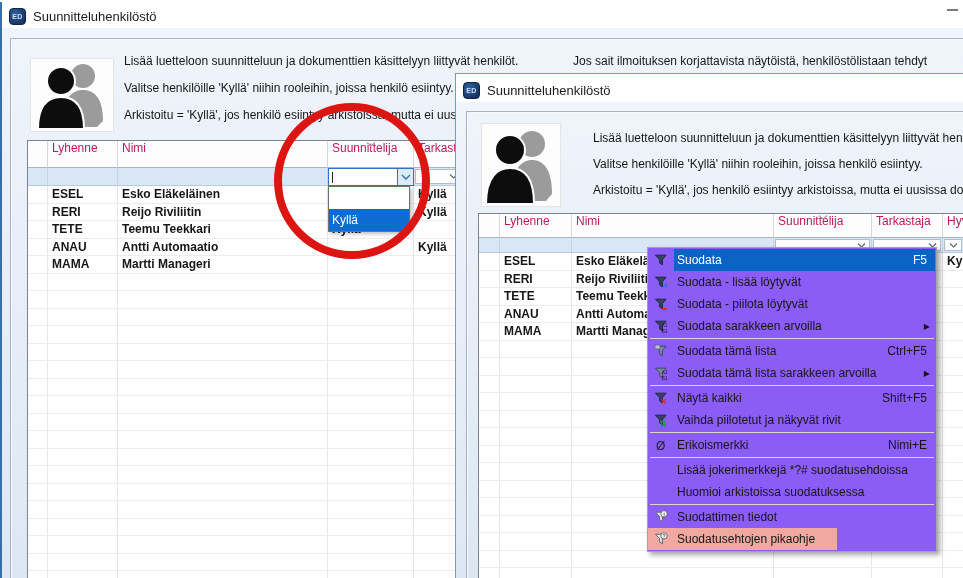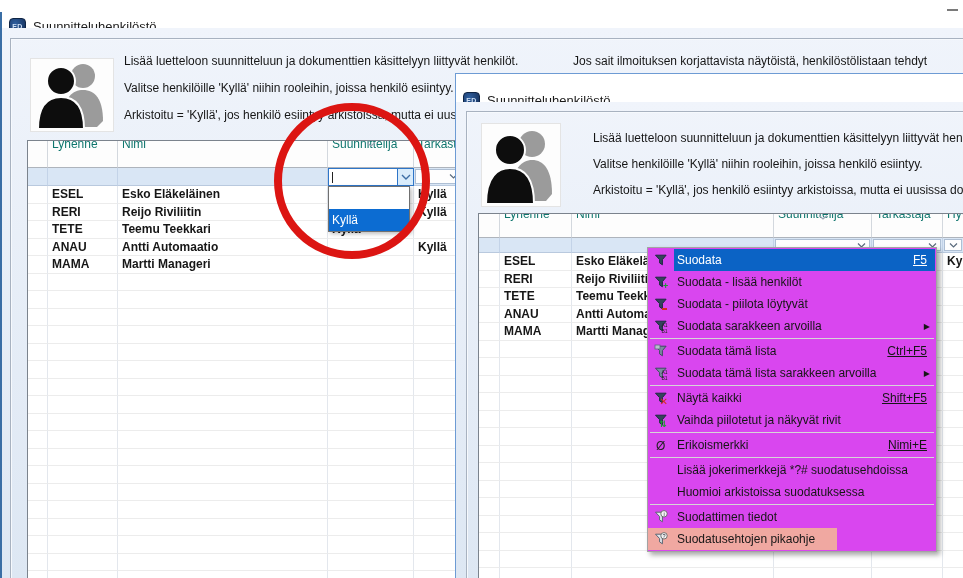--- a/index.html
+++ b/index.html
@@ -1,41 +1,41 @@
 <!DOCTYPE html>
 <html><head>
 <meta charset="utf-8">
 <style>
   * { margin:0; padding:0; box-sizing:border-box; }
   html,body { width:963px; height:578px; overflow:hidden; background:#fff;
               font-family:"Liberation Sans","DejaVu Sans",sans-serif; color:#161616; }
   .win { position:absolute; }
   
-  .titlebar { position:absolute; left:0; top:12px; right:0; height:28px; background:#ffffff;
+  .titlebar { position:absolute; left:0; top:2px; right:0; height:28px; background:#ffffff;
               display:flex; align-items:center; border-left:2px solid #3a6ea5; }
   .edicon { width:17px; height:17px; margin:0 7px 0 7px; border-radius:4px;
             background:radial-gradient(circle at 35% 30%, #2f5f9f, #17335f 80%);
             border:1px solid #0f2444; color:#cfe0f5; font-size:7px; font-weight:bold;
             display:flex; align-items:center; justify-content:center; letter-spacing:.5px; }
   .wtitle { font-size:13px; color:#1b1b1b; }
   .wcontent { position:absolute; left:0; top:28px; right:0; bottom:0;
               background:linear-gradient(#f0f4fb, #dde7f3); border-left:2px solid #3a6ea5; }
   .groupbox { position:absolute; border:1px solid #a8b2c0; box-shadow:inset 0 0 0 1px #f6f9fd; }
   .peopletile { position:absolute; background:#fdfdfd; border:1px solid #e4e4e4; }
   .infoline { position:absolute; font-size:12px; white-space:nowrap; }
   
   .table { position:absolute; background:#fff; border:1px solid #7b838d; overflow:hidden; }
   .trow { display:grid; }
   .t1 .trow { grid-template-columns:20px 70px 210px 86px 1fr; }
   .t2 .trow { grid-template-columns:21px 72px 202px 98px 71px 1fr; }
   .tc { overflow:hidden; white-space:nowrap; font-size:12px; padding-left:4px;
         border-right:1px solid #e3e7ed; display:flex; align-items:center; position:relative; }
   .thead { background:#fdfdfd; }
   .thead .tc { border-right:1px solid #d3d8de; border-bottom:1px solid #aeb4bc;
-               align-items:flex-end; padding-bottom:16px; color:#0f766e; }
+               align-items:flex-start; padding-bottom:3px; color:#be185d; }
   .t1 .thead { height:27px; } .t2 .thead { height:24px; }
   .tfilter { background:#d9e6f5; }
   .t1 .tfilter { height:18px; } .t2 .tfilter { height:15px; }
   .tfilter .tc { border-right:1px solid #c3d3e8; border-bottom:1px solid #b9c9de; padding:0; }
   .tdata { height:17.5px;font-weight:bold; }
   .tdata .tc { border-bottom:1px solid #ececec; }
   .sortglyph { position:absolute; top:1px; left:50%; transform:translateX(-50%); line-height:0; }
   .fcombo { position:absolute; inset:1px; background:#fefefe; border:1px solid #aebfd4; }
   .fcombo .chev { position:absolute; right:1px; top:0; bottom:0; width:13px;
                   display:flex; align-items:center; justify-content:center; }
@@ -48,26 +48,26 @@
                 display:flex; align-items:center; justify-content:center; }
   .droplist { position:absolute; left:300px; top:45px; width:82px; z-index:5;
               background:#fff; border:1px solid #707070; box-shadow:2px 2px 4px rgba(0,0,0,.25); }
   .dropopt { height:22px; font-size:12px; padding-left:3px; display:flex; align-items:center; }
   .dropopt.sel { background:#0c6cd2; color:#fff; }
   
   .redcircle { position:absolute; left:274px; top:103px; width:156px; height:156px;
                border:8px solid #dc1512; border-radius:50%; z-index:2; }
   
   .ctxmenu { position:absolute; left:647px; top:247px; width:290px; z-index:20;
-             background:#d946ef; border:1px solid #a3a3a3; padding:1px 0;
+             background:#8b5cf6; border:1px solid #a3a3a3; padding:1px 0;
              box-shadow:3px 3px 5px rgba(0,0,0,.35); }
   .mi { position:relative; height:22px; display:flex; align-items:center; font-size:12px; }
   .mi .ic { width:26px; display:flex; justify-content:center; align-items:center; flex:0 0 26px; }
   .mi .lbl { flex:1; padding-left:3px; white-space:nowrap; overflow:hidden; }
-  .mi .sc { padding-right:9px; font-size:12px;text-decoration:underline; }
+  .mi .sc { padding-right:9px; font-size:12px; }
   .mi .arrow { padding-right:6px; font-size:8px; }
   .mi.hl-blue { }
   .mi.hl-blue .band { position:absolute; left:26px; right:1px; top:0; bottom:0; background:#0b63c5; }
   .mi.hl-blue .lbl,.mi.hl-blue .sc { color:#fff; position:relative; }
   .mi.hl-pink { background:linear-gradient(#f0a8a1,#f0a8a1) left/189px 100% no-repeat; }
   .msep { height:1px; background:#d6d6d6; margin:1px 2px; }
   .minidash { position:absolute; left:947px; top:9px; width:11px; height:2px; background:#7a7a7a; z-index:1; }
 </style>
 </head>
 <body>
@@ -556,21 +556,21 @@
       <span class="lbl">Suodata</span>
       <span class="sc">F5</span>
     </div>
     <div class="mi">
       <span class="ic">
         <svg width="14" height="14" viewBox="0 0 14 14">
           <path d="M1.5 2.2h10.6L8.4 6.6v5.2L5.6 9.9V6.6Z" fill="#35445c" stroke="#1c2940" stroke-width="1"></path>
           <text x="9" y="13.5" font-size="9" font-weight="bold" fill="#1c9a33">+</text>
         </svg>
       </span>
-      <span class="lbl">Suodata - lisää henkilöt</span>
+      <span class="lbl">Suodata - lisää löytyvät</span>
     </div>
     <div class="mi">
       <span class="ic">
         <svg width="14" height="14" viewBox="0 0 14 14">
           <path d="M1.5 2.2h10.6L8.4 6.6v5.2L5.6 9.9V6.6Z" fill="#35445c" stroke="#1c2940" stroke-width="1"></path>
           <rect x="8" y="11" width="5" height="2" fill="#d62b1f"></rect>
         </svg>
       </span>
       <span class="lbl">Suodata - piilota löytyvät</span>
     </div>

